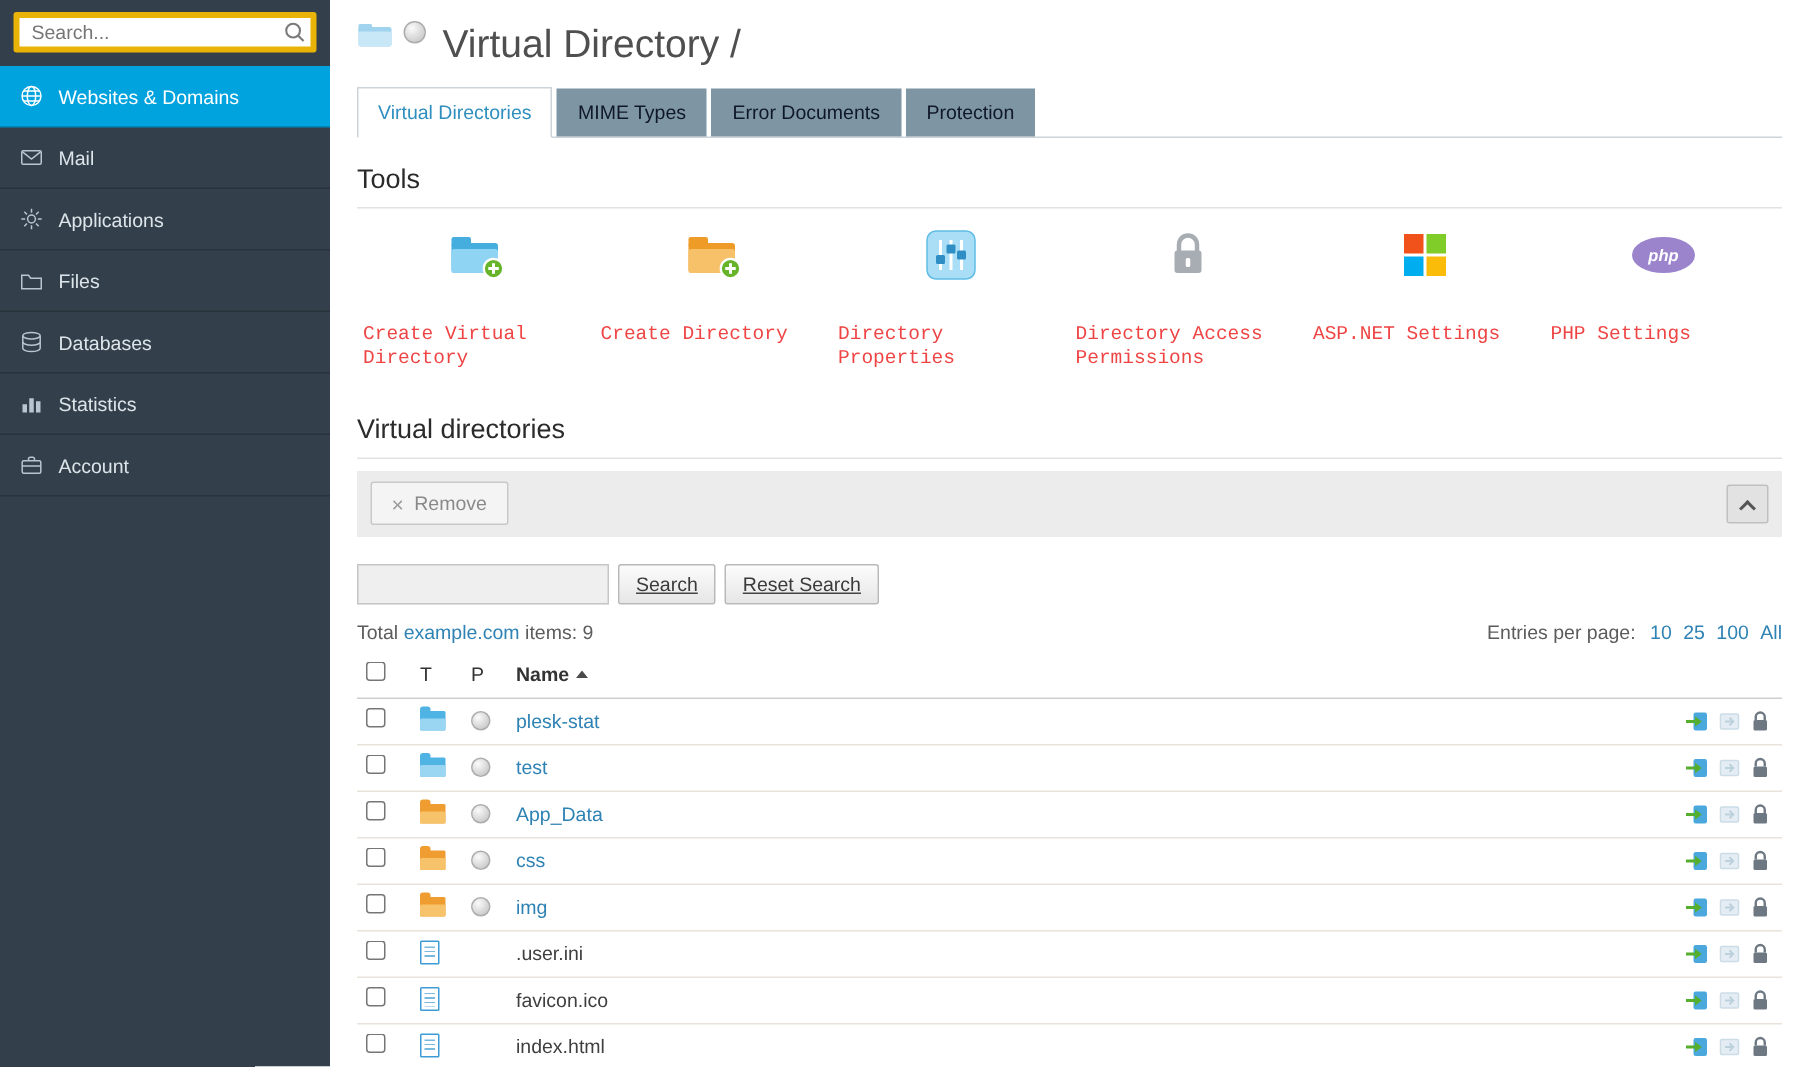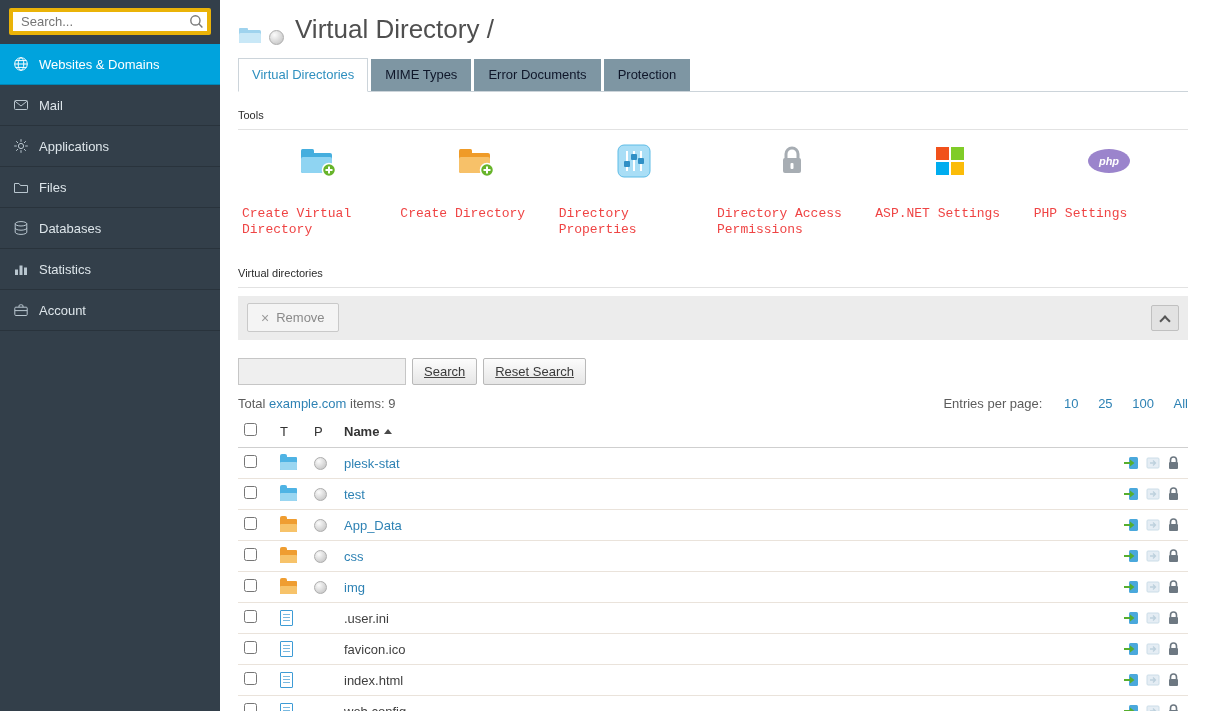--- a/index.html
+++ b/index.html
@@ -14,30 +14,30 @@
     padding:0 26px 0 8px; font:13px "Liberation Sans",sans-serif; color:#333; background:#fff; outline:none; }
   .search-ic { position:absolute; right:16px; top:14px; line-height:0; cursor:pointer; }
   .nav-item { display:flex; align-items:center; height:41px; padding:0 13px; gap:10px;
     color:#dde5ea; font-size:13px; cursor:pointer; border-bottom:1px solid rgba(0,0,0,.18); }
   .nav-item .nav-ic { color:#b9c6cf; line-height:0; width:16px; }
   .nav-item.active { background:var(--accent,#00a3dd); color:#fff; }
   .nav-item.active .nav-ic { color:#fff; }
 
   
   .main { flex:1; padding:14px 18px 0; overflow:hidden; }
-  .page-head { display:flex; align-items:flex-end; gap:7px; }
+  .page-head { display:flex; align-items:flex-start; gap:7px; }
   .page-head .sphere-lg { width:15px; height:15px; }
   .page-title { font-size:26px; font-weight:400; color:#4f4f4f; margin-left:4px; }
 
   .tabs { display:flex; gap:3px; margin-top:13px; border-bottom:1px solid #ccd4da; align-items:flex-end; }
   .tab { background:#7e96a3; color:#0f172a; font-size:13px; padding:8px 14px 9px; cursor:pointer; }
   .tab.active { background:#fff; color:#2e8fbf; border:1px solid #ccd4da; border-bottom:1px solid #fff;
     margin-bottom:-1px; padding:8px 13px 9px; }
 
-  .section-h { font-size:11px; font-weight:400; color:#2b2b2b; margin:17px 0 8px; }
+  .section-h { font-size:18px; font-weight:400; color:#2b2b2b; margin:17px 0 8px; }
   hr.div { border:none; border-top:1px solid #e2e2e2; }
 
   .tools-row { display:flex; margin-top:10px; }
   .tool { flex:1; text-align:left; cursor:pointer; padding:0 4px; }
   .tool-ic { height:42px; display:flex; align-items:center; justify-content:center; }
   .tool-label { margin-top:24px; font-size:13px; color:#ef4444; line-height:1.25;font-family:Liberation Mono, monospace; }
 
   .toolbar { margin-top:8px; background:#ececec; height:44px; display:flex; align-items:center;
     justify-content:space-between; padding:0 9px; }
   .btn-remove { display:inline-flex; align-items:center; gap:7px; font:13px "Liberation Sans",sans-serif;
@@ -50,21 +50,21 @@
 
   .searchrow { margin-top:18px; display:flex; gap:6px;text-decoration:underline; }
   .searchrow input { width:168px; height:27px; border:1px solid #c6c6c6; background:#efefef;
     padding:0 8px; font:13px "Liberation Sans",sans-serif; outline:none; }
   .btn { font:13px "Liberation Sans",sans-serif; color:#3a3a3a; padding:4px 11px;
     background:linear-gradient(#fcfcfc,#e6e6e6); border:1px solid #b9b9b9; border-radius:2px; cursor:pointer; }
 
   .meta-row { display:flex; justify-content:space-between; align-items:center; font-size:13px; color:#5c5c5c; margin:11px 0 5px; }
   a.lnk { color:var(--link,#2e82b4); text-decoration:none; cursor:pointer; }
   .entries span { margin-right:2px; }
-  .entries a { margin-left:16px; }
+  .entries a { margin-left:4px; }
 
   .thead, .trow { display:grid; grid-template-columns:36px 34px 30px 1fr 110px; align-items:center; padding:0 6px; }
   .thead { height:32px; border-bottom:1px solid #cfcfcf; font-size:13px; color:#333; }
   .thead .col-name { font-weight:bold; display:flex; align-items:center; gap:5px; }
   .sort-caret { width:0; height:0; border-left:4px solid transparent; border-right:4px solid transparent;
     border-bottom:5px solid #4a4a4a; display:inline-block; }
   .trow { height:31px; border-bottom:1px solid #eae3db; }
   .trow a.name { color:var(--link,#2e82b4); text-decoration:none; font-size:13px; cursor:pointer; }
   .trow a.name.plain { color:#3f3f3f; cursor:default; }
   .c-actions { display:flex; gap:6px; justify-content:flex-end; padding-right:2px; }

